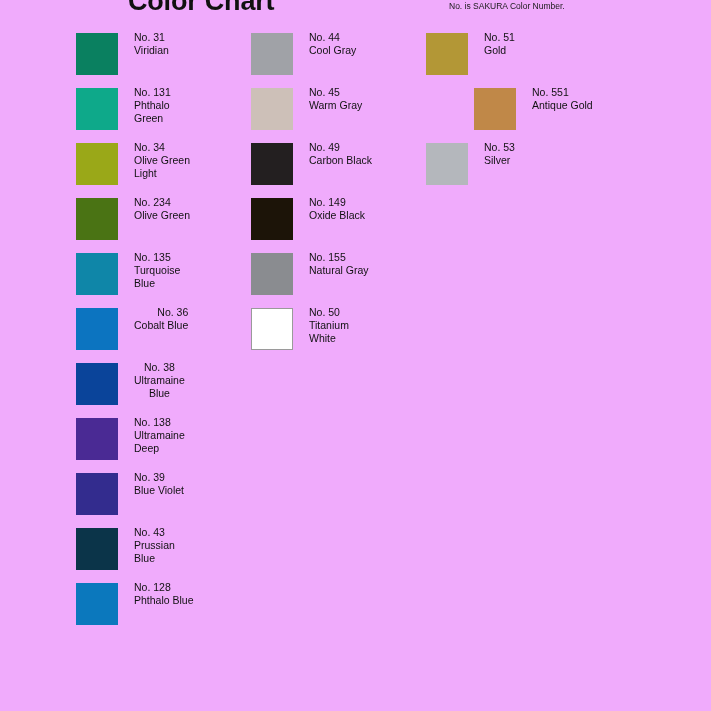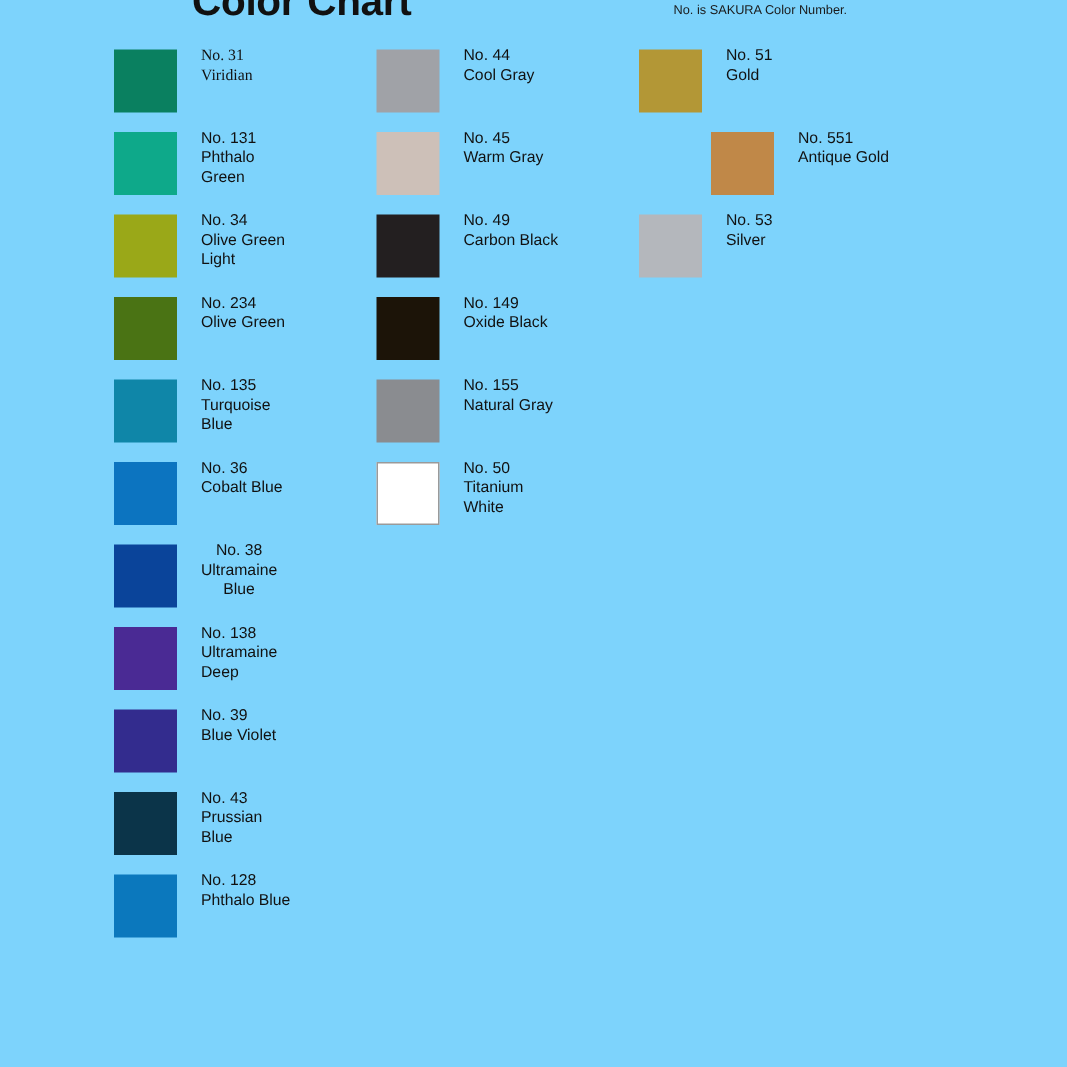--- a/index.html
+++ b/index.html
@@ -7,21 +7,21 @@
     width: 711px;
     height: 711px;
     background: #ffffff;
     font-family: "Liberation Sans", sans-serif;
     overflow: hidden;
   }
   .page {
     position: relative;
     width: 711px;
     height: 711px;
-    background: #7dd3fc;
+    background: #f0abfc;
   }
 
   
   .chart-title {
     position: absolute;
     left: 128px;
     top: -14px;
     font-size: 27px;
     font-weight: bold;
     color: #111111;
@@ -88,21 +88,21 @@
 </head>
 <body>
 
 <div class="page">
 
   <div class="chart-title">Color Chart</div>
 
   <div class="sakura-note">No. is SAKURA Color Number.</div>
 
   <div class="column col-1">
-      <div class="swatch-row" style="top: 0px; font-family: Liberation Serif, serif;">
+      <div class="swatch-row" style="top: 0px;">
         <div class="swatch" style="background: rgb(10, 128, 96);"></div>
         <div class="swatch-label">No. 31
 Viridian</div>
       </div>
       <div class="swatch-row" style="top: 55px;">
         <div class="swatch" style="background: rgb(14, 169, 138);"></div>
         <div class="swatch-label">No. 131
 Phthalo
 Green</div>
       </div>
@@ -116,21 +116,21 @@
         <div class="swatch" style="background: rgb(74, 115, 20);"></div>
         <div class="swatch-label">No. 234
 Olive Green</div>
       </div>
       <div class="swatch-row" style="top: 220px;">
         <div class="swatch" style="background: rgb(15, 134, 168);"></div>
         <div class="swatch-label">No. 135
 Turquoise
 Blue</div>
       </div>
-      <div class="swatch-row" style="top: 275px;">
+      <div class="swatch-row" style="top: 275px; text-align: right;">
         <div class="swatch" style="background: rgb(12, 116, 192);"></div>
         <div class="swatch-label">No. 36
 Cobalt Blue</div>
       </div>
       <div class="swatch-row" style="top: 330px; text-align: center;">
         <div class="swatch" style="background: rgb(10, 68, 154);"></div>
         <div class="swatch-label">No. 38
 Ultramaine
 Blue</div>
       </div>

